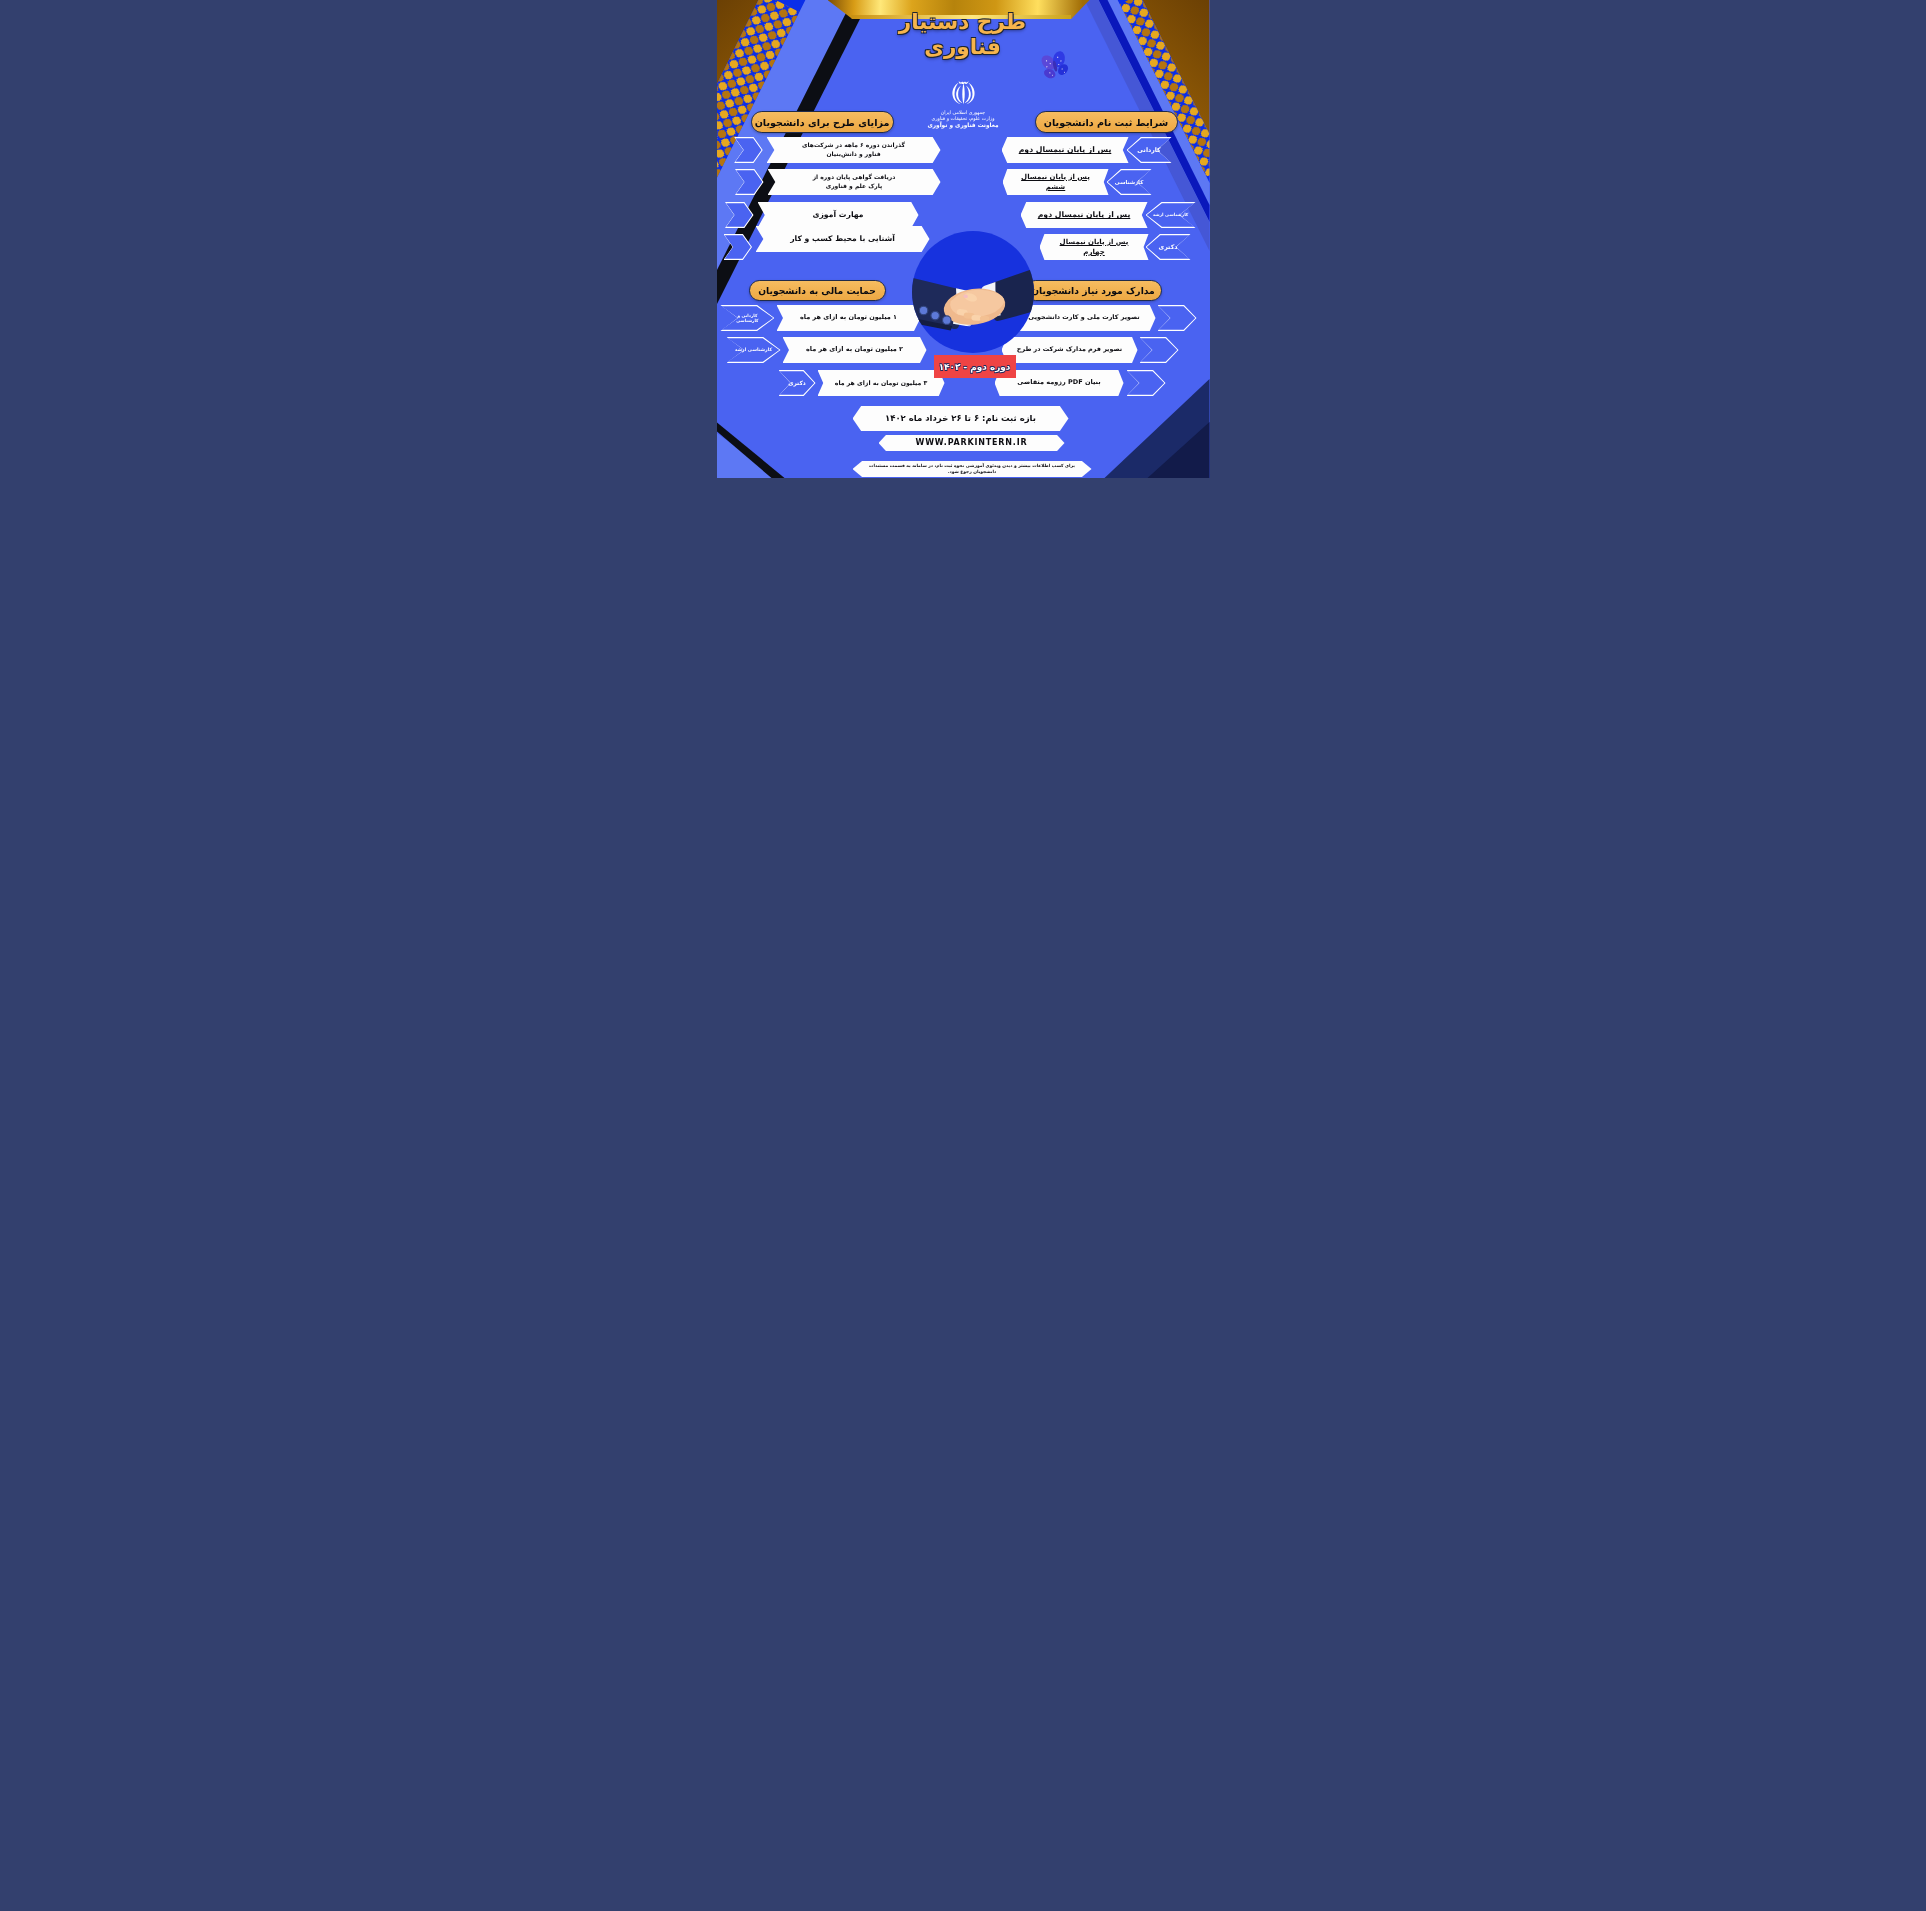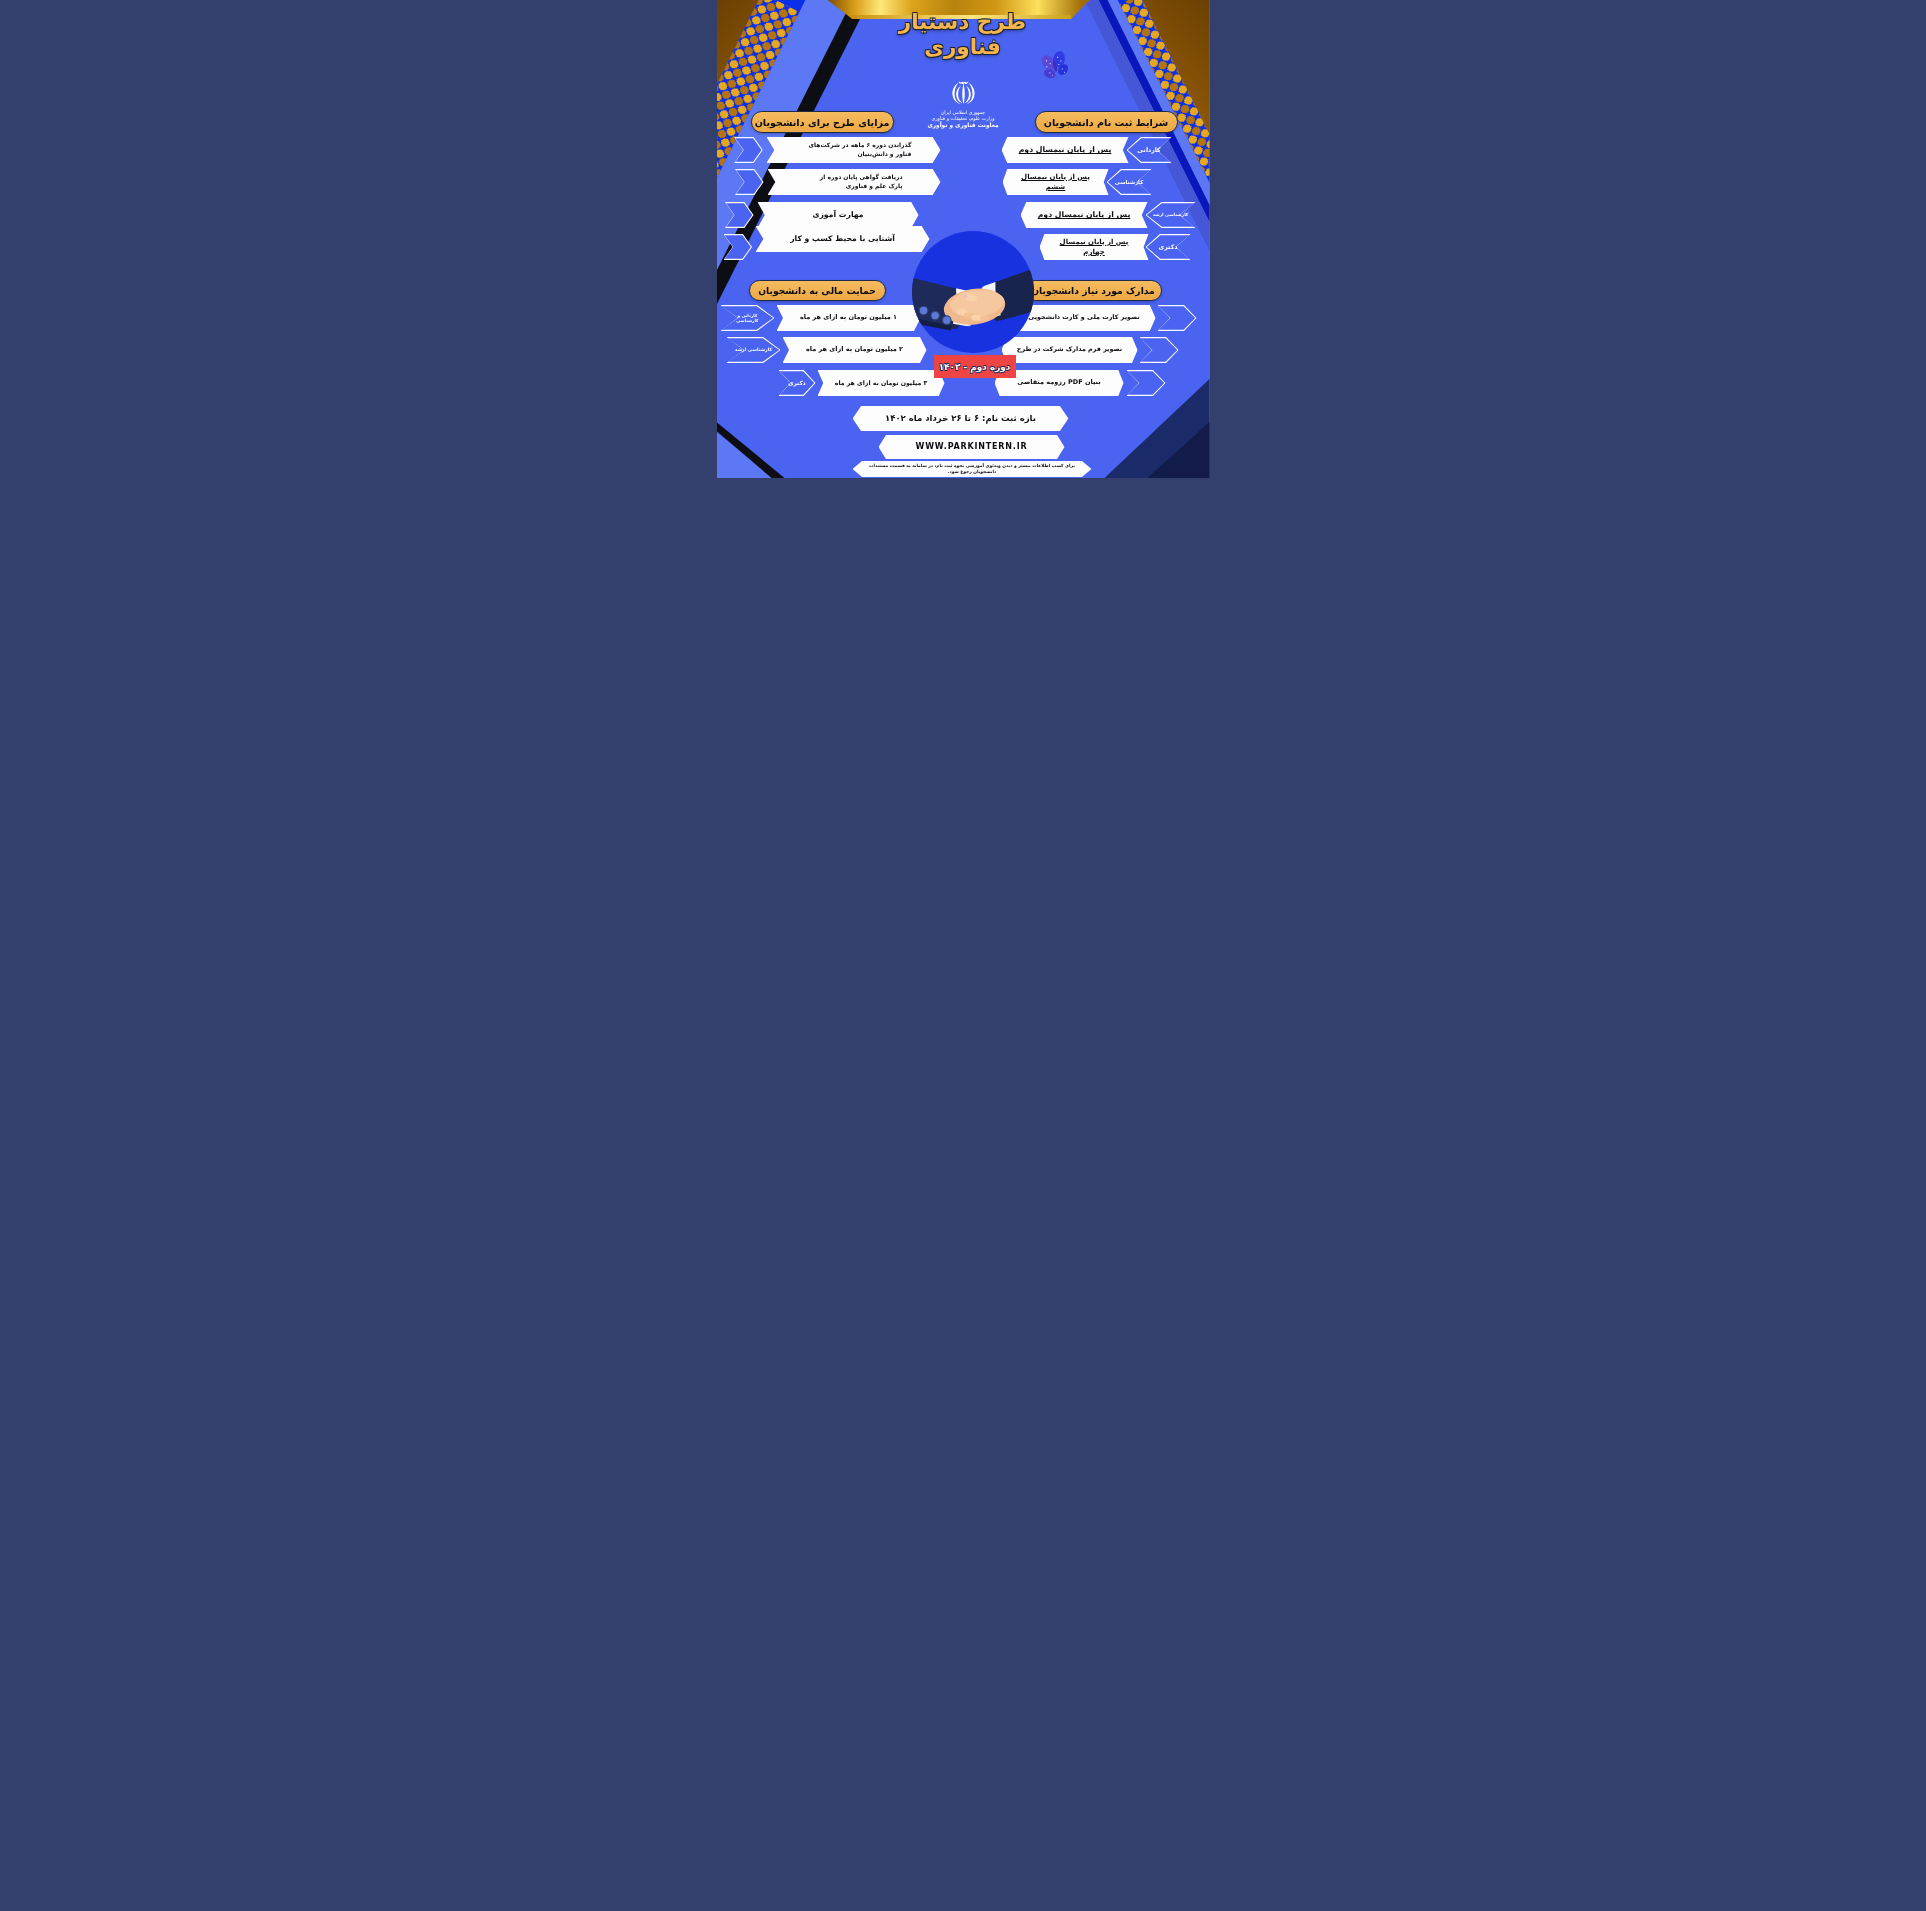--- a/index.html
+++ b/index.html
@@ -44,21 +44,21 @@
   .emblem-box .l2{font-size:4.8px;margin-top:1.2px;}
   .emblem-box .l3{font-size:5.8px;font-weight:bold;margin-top:1.5px;letter-spacing:0.4px;}
   
   .pill{display:flex;align-items:center;justify-content:center;
     background:linear-gradient(180deg,#f6bc60,#eda843);
     border:1.2px solid #202b49;border-radius:10.8px;
     font-weight:bold;color:#0a0b10;font-size:9.6px;box-shadow:0 1.2px 2.3px rgba(10,15,40,.25);}
   
   .banner{display:flex;align-items:center;justify-content:center;text-align:center;
     background:#fdfdfd;color:#0d0d12;font-weight:bold;line-height:1.45;padding:0 11.6px;box-sizing:border-box;}
-  .shape-r{clip-path:polygon(0 0,95.5% 0,100% 50%,95.5% 100%,0 100%,4.5% 50%);text-align:right;}
+  .shape-r{clip-path:polygon(0 0,95.5% 0,100% 50%,95.5% 100%,0 100%,4.5% 50%);}
   .shape-l{clip-path:polygon(100% 0,4.5% 0,0 50%,4.5% 100%,100% 100%,95.5% 50%);text-decoration:underline;}
   .shape-hex{clip-path:polygon(0 50%,4% 0,96% 0,100% 50%,96% 100%,4% 100%);}
   .chev{position:absolute;}
   .chev .o,.chev .i{position:absolute;}
   .chev .o{inset:0;background:#fff;}
   .chev .i{inset:1.2px;background:#4a63f1;}
   .cshape-r{clip-path:polygon(0 0,68% 0,100% 50%,68% 100%,0 100%,32% 50%);}
   .cshape-l{clip-path:polygon(100% 0,32% 0,0 50%,32% 100%,100% 100%,68% 50%);}
   .chev .lbl{position:absolute;inset:0;display:flex;align-items:center;justify-content:center;
     color:#fff;font-weight:bold;text-align:center;line-height:1.2;padding:0 5.4px;}
@@ -291,21 +291,21 @@
         <circle cx="90" cy="231" r="11" fill="#5d79d8"></circle>
       </g>
     </svg>
   </div>
 
   <div class="abs badge">دوره دوم - ۱۴۰۲</div>
 
   <div class="abs banner shape-hex" style="left:136px;top:406px;width:216px;height:25px;font-size:8.5px;">
       <span>بازه ثبت نام: ۶ تا ۲۶ خرداد ماه ۱۴۰۲</span>
     </div>
-  <div class="abs banner shape-hex www" style="left:162px;top:435px;width:186px;height:24px;font-size:8px;">
+  <div class="abs banner shape-hex www" style="left:162px;top:435px;width:186px;height:16px;font-size:8px;">
       <span>WWW.PARKINTERN.IR</span>
     </div>
   <div class="abs banner shape-hex" style="left:136px;top:461px;width:239px;height:16px;font-size:4.4px;padding:0 15.4px;">
       <span>برای کسب اطلاعات بیشتر و دیدن ویدئوی آموزشی نحوه ثبت نام، در سامانه به قسمت مستندات دانشجویان رجوع شود.</span>
     </div>
 
 </div>
 
 
 </body></html>

